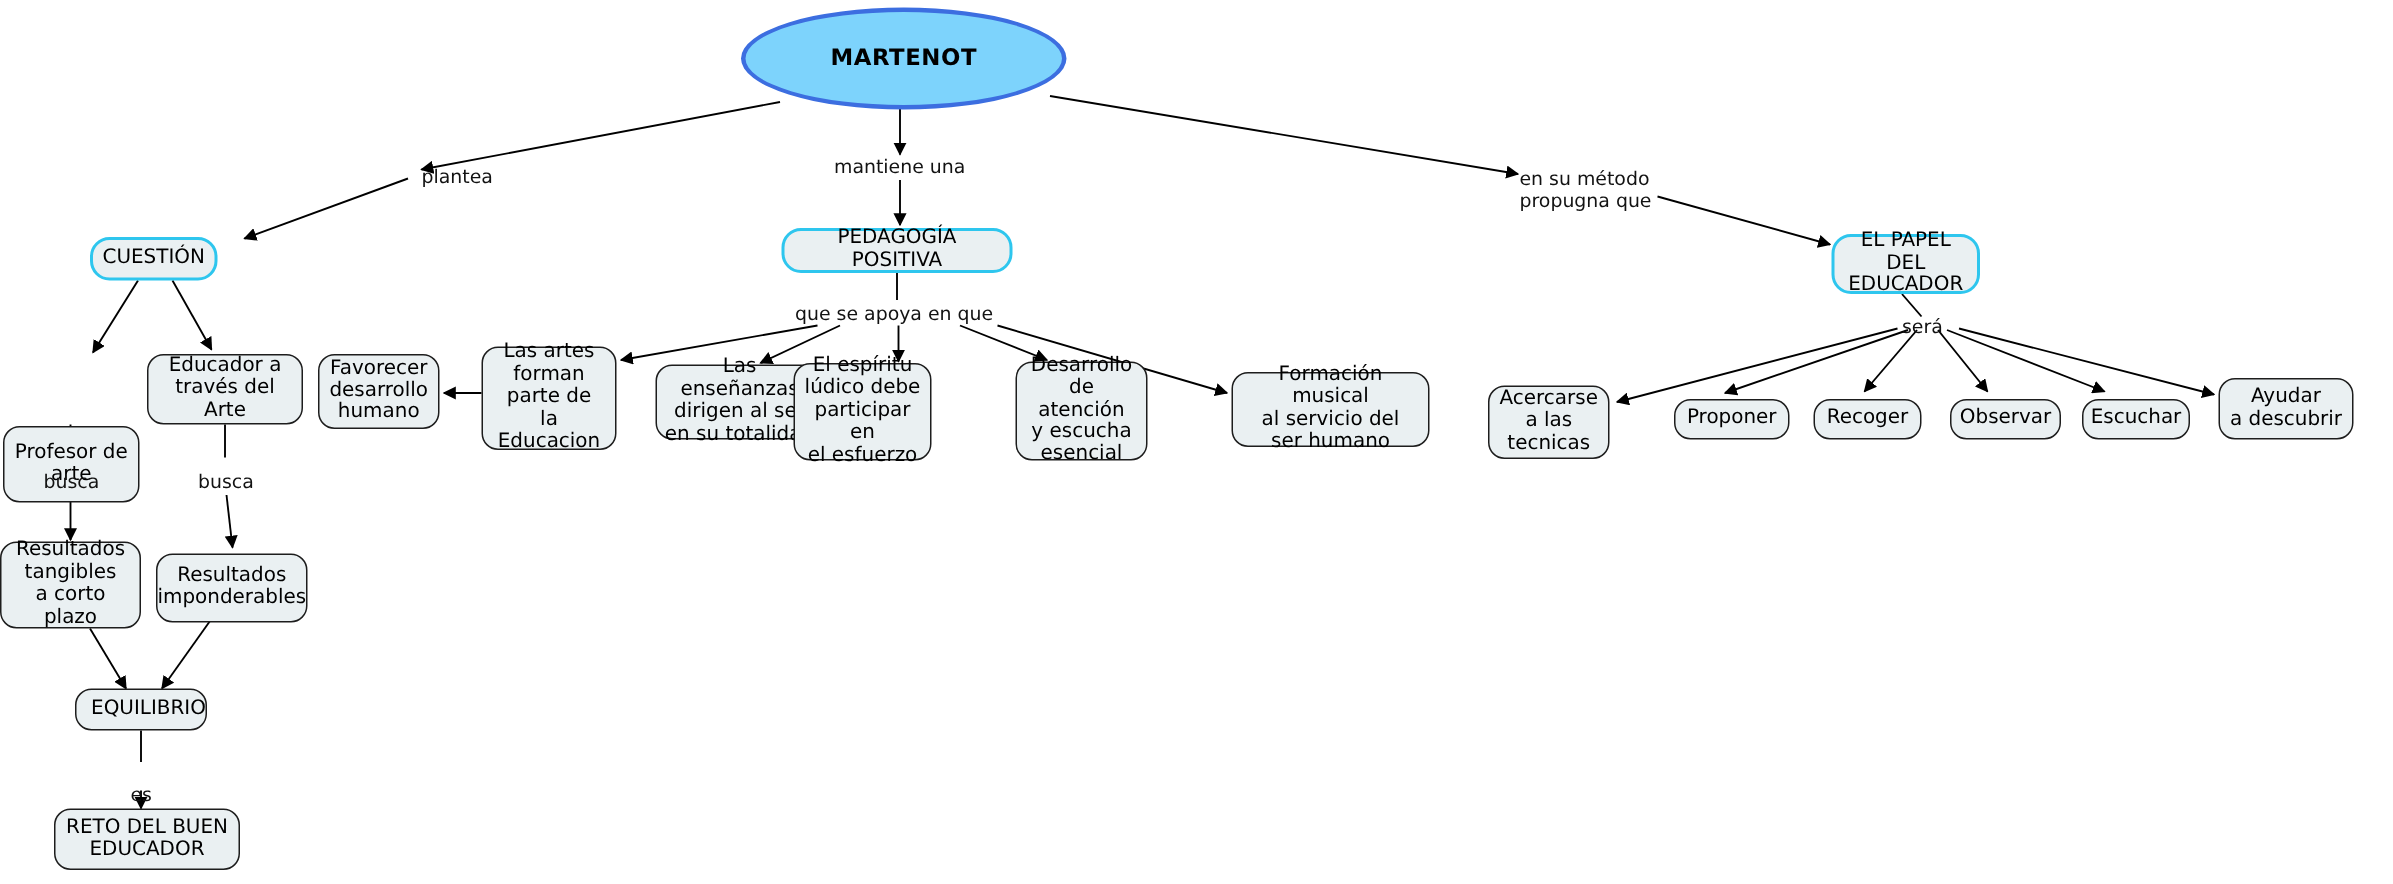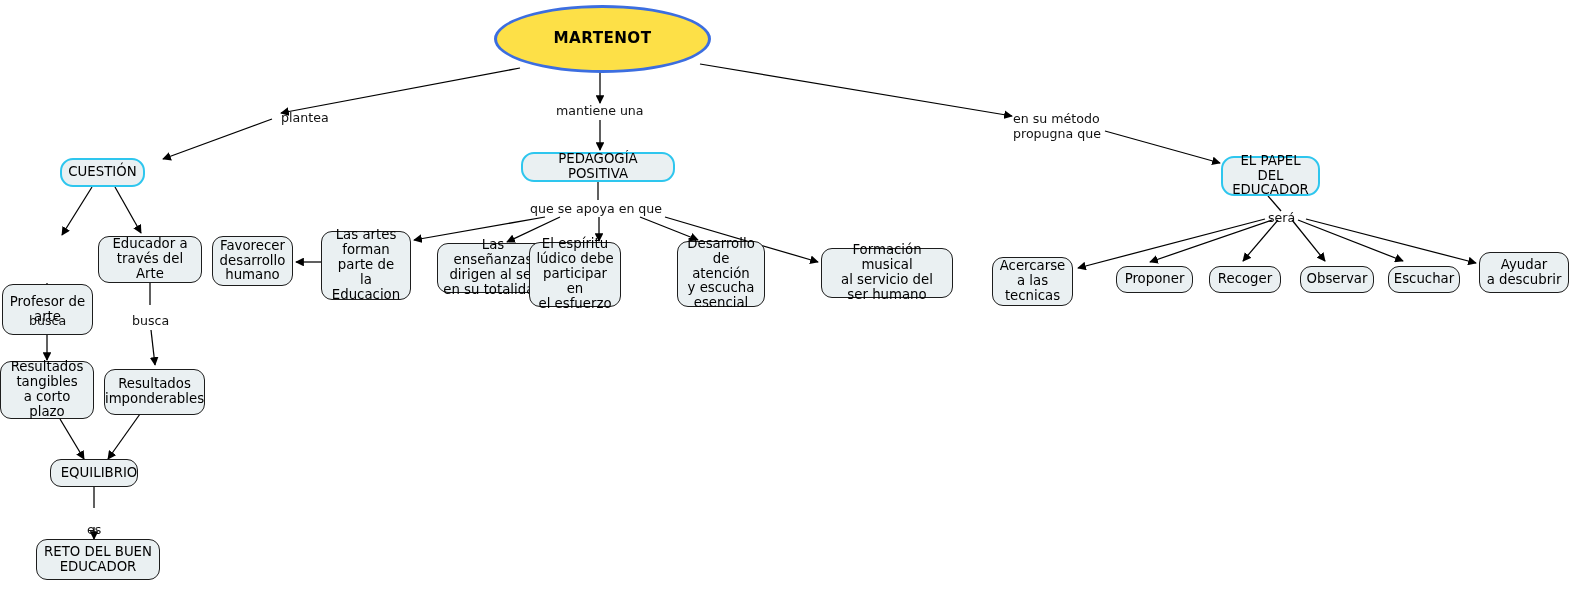--- a/index.html
+++ b/index.html
@@ -42,21 +42,21 @@
     border-radius: 11px;
     font-size: 13.3px;
     padding: 2px 4px;
   }
   .node.box.accent {
     border-color: #2ec6ee;
     border-width: 2.4px;
     border-radius: 13px;
   }
   .node.root {
-    background: #fde047;
+    background: #7dd3fc;
     border: 3.4px solid #3c6ee0;
     border-radius: 50%;
     font-size: 15.2px;
     font-weight: bold;
     letter-spacing: 0.4px;
   }
   .edge-label {
     position: absolute;
     font-size: 12.6px;
     color: #121212;

